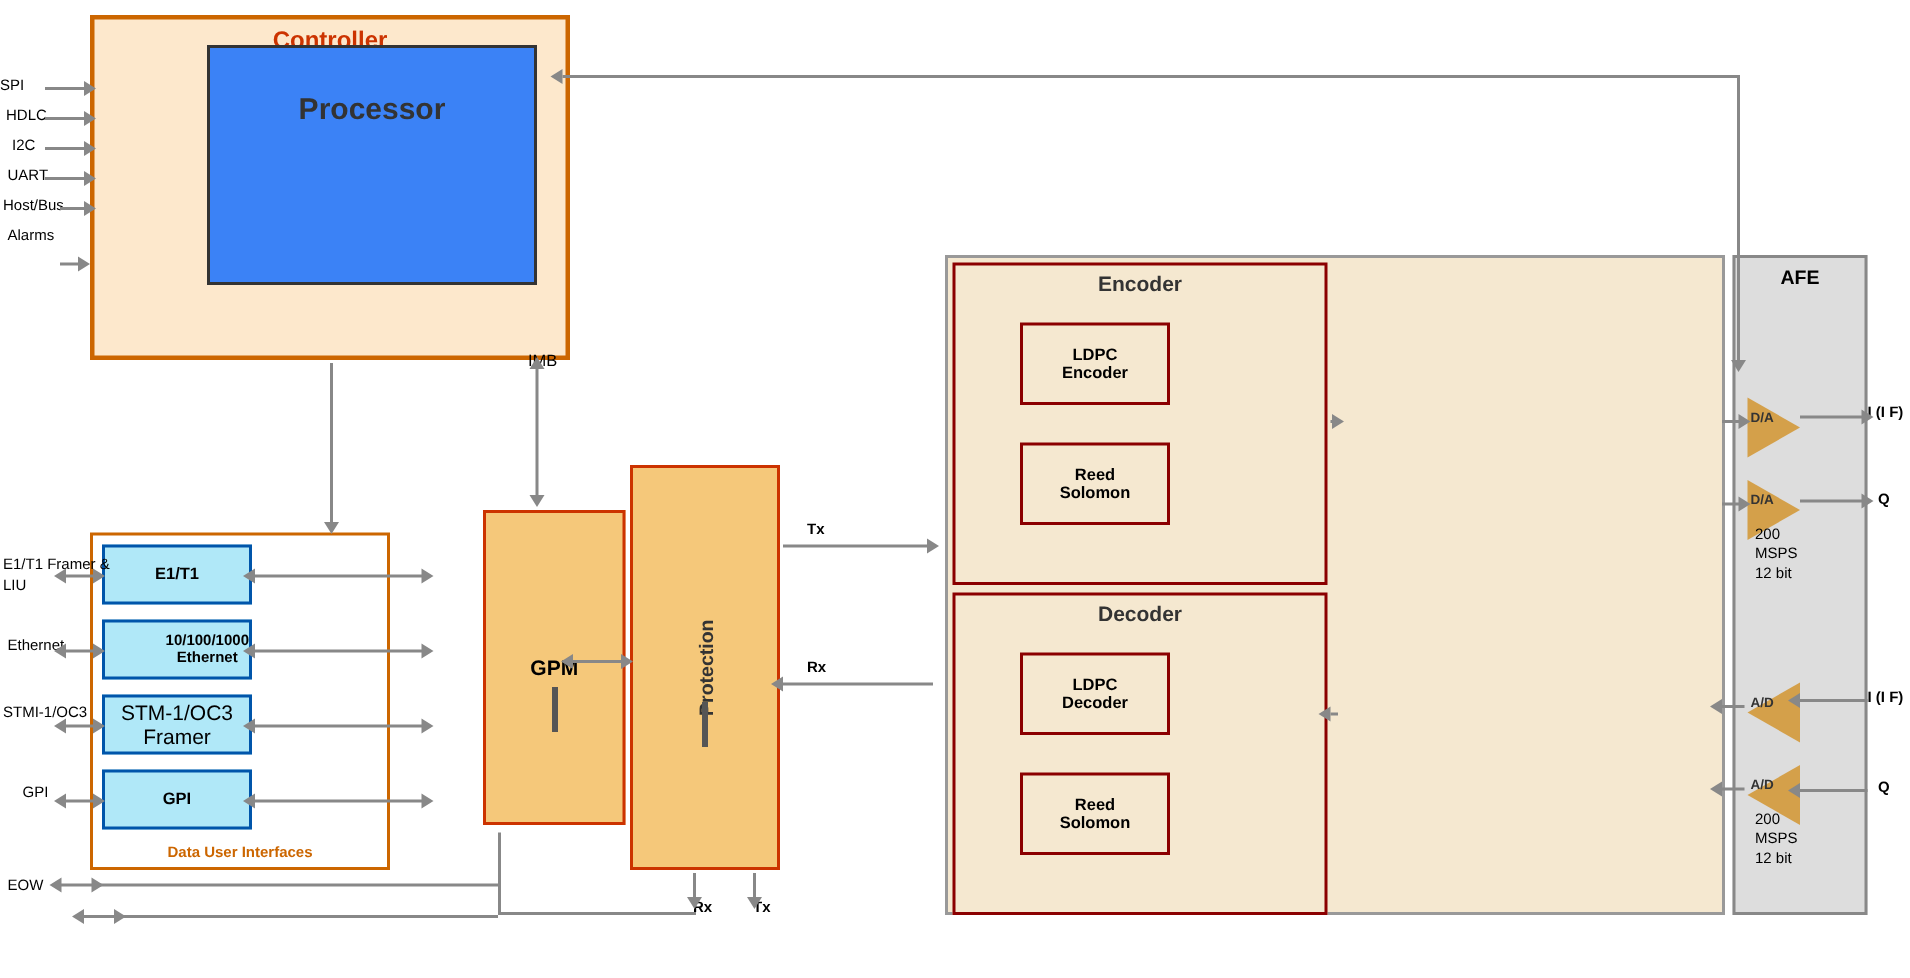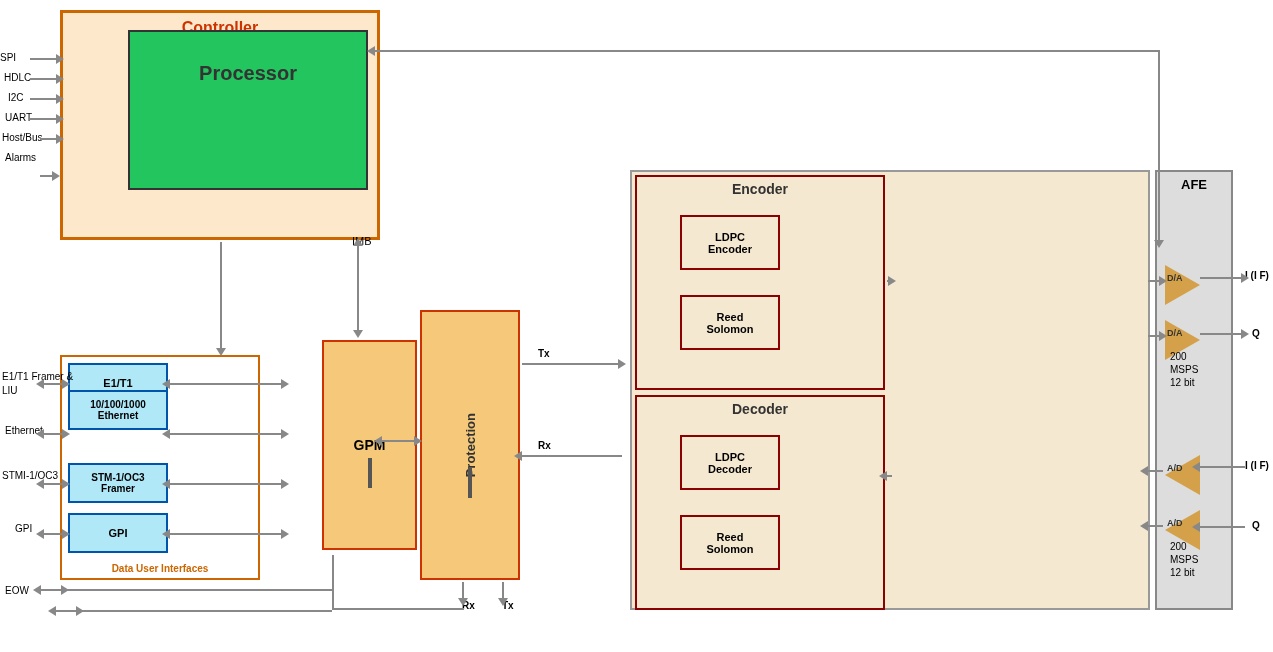--- a/index.html
+++ b/index.html
@@ -94,21 +94,21 @@
   </style>
 </head>
 <body>
 
 <div class="diagram">
 
   <div class="block" style="left:60px; top:10px; width:320px; height:230px; border-color:#cc6600; border-width:3px; background:#fde8cc;">
     <span class="block-title" style="font-size:16px; font-weight:bold; color:#cc3300; top:6px;">Controller</span>
   </div>
 
-  <div class="block" style="left:128px; top:30px; width:240px; height:160px; border-color:#333; border-width:2px; background:#22c55e;">
+  <div class="block" style="left:138px; top:30px; width:220px; height:160px; border-color:#333; border-width:2px; background:#3b82f6;">
     <span style="font-size:20px; font-weight:bold; color:#333; position:absolute; top:30px; left:0; right:0; text-align:center;">Processor</span>
   </div>
 
 
   <div class="label" style="left:0; top:52px;text-align:right;">SPI</div>
   <div class="line-h" style="left:30px; top:58px; width:30px;"></div>
   <div class="arrow-right" style="left:56px; top:54px;"></div>
 
   <div class="label" style="left:4px; top:72px;">HDLC</div>
   <div class="line-h" style="left:30px; top:78px; width:30px;"></div>
@@ -148,27 +148,27 @@
   </div>
 
   <div class="block" style="left:60px; top:355px; width:200px; height:225px; border-color:#cc6600; border-width:2px; background:transparent;">
     <span class="block-title" style="bottom:4px; top:auto; font-size:10px; color:#cc6600;">Data User Interfaces</span>
   </div>
 
   <div class="block" style="left:68px; top:363px; width:100px; height:40px; border-color:#0055aa; border-width:2px; background:#b0e8f8;">
     <span style="font-weight:bold;">E1/T1</span>
   </div>
 
-  <div class="block" style="left:68px; top:390px; width:100px; height:40px; border-color:#0055aa; border-width:2px; background:#b0e8f8;">
+  <div class="block" style="left:68px; top:413px; width:100px; height:40px; border-color:#0055aa; border-width:2px; background:#b0e8f8;justify-content:flex-end;">
     <span style="font-weight:bold; white-space:pre-line; font-size:10px;">10/100/1000
 Ethernet</span>
   </div>
 
   <div class="block" style="left:68px; top:463px; width:100px; height:40px; border-color:#0055aa; border-width:2px; background:#b0e8f8;">
-    <span style="font-weight:bold; white-space:pre-line; font-size:10px;">STM-1/OC3
+    <span style="font-weight:normal; white-space:pre-line; font-size:14px;">STM-1/OC3
 Framer</span>
   </div>
 
   <div class="block" style="left:68px; top:513px; width:100px; height:40px; border-color:#0055aa; border-width:2px; background:#b0e8f8;">
     <span style="font-weight:bold;">GPI</span>
   </div>
 
   <div class="label" style="left:2px; top:370px; white-space:pre-line; line-height:14px;">E1/T1 Framer &amp;
 LIU</div>
   <div class="label" style="left:5px; top:425px;">Ethernet</div>
@@ -267,21 +267,21 @@
     <span style="white-space:pre-line;">LDPC
 Decoder</span>
   </div>
 
   <div class="block" style="left:680px; top:515px; width:100px; height:55px; border-color:#8b0000; border-width:2px; background:#f5e8d0; font-size:11px; font-weight:bold;">
     <span style="white-space:pre-line;">Reed
 Solomon</span>
   </div>
 
 
-  <div class="block" style="left:1155px; top:170px; width:78px; height:440px; border-color:#888; border-width:2px; background:#ddd;">
+  <div class="block" style="left:1155px; top:170px; width:90px; height:440px; border-color:#888; border-width:2px; background:#ddd;">
     <span class="block-title" style="font-size:13px; font-weight:bold; top:5px;">AFE</span>
   </div>
 
   <div style="position:absolute; left:1165px; top:265px;">
     <div class="triangle-right" style="border-left-color:#d4a04a;"></div>
     <span style="position:absolute; left:2px; top:8px; font-size:9px; font-weight:bold; color:#333;">D/A</span>
   </div>
 
   <div style="position:absolute; left:1165px; top:320px;">
     <div class="triangle-right" style="border-left-color:#d4a04a;"></div>

